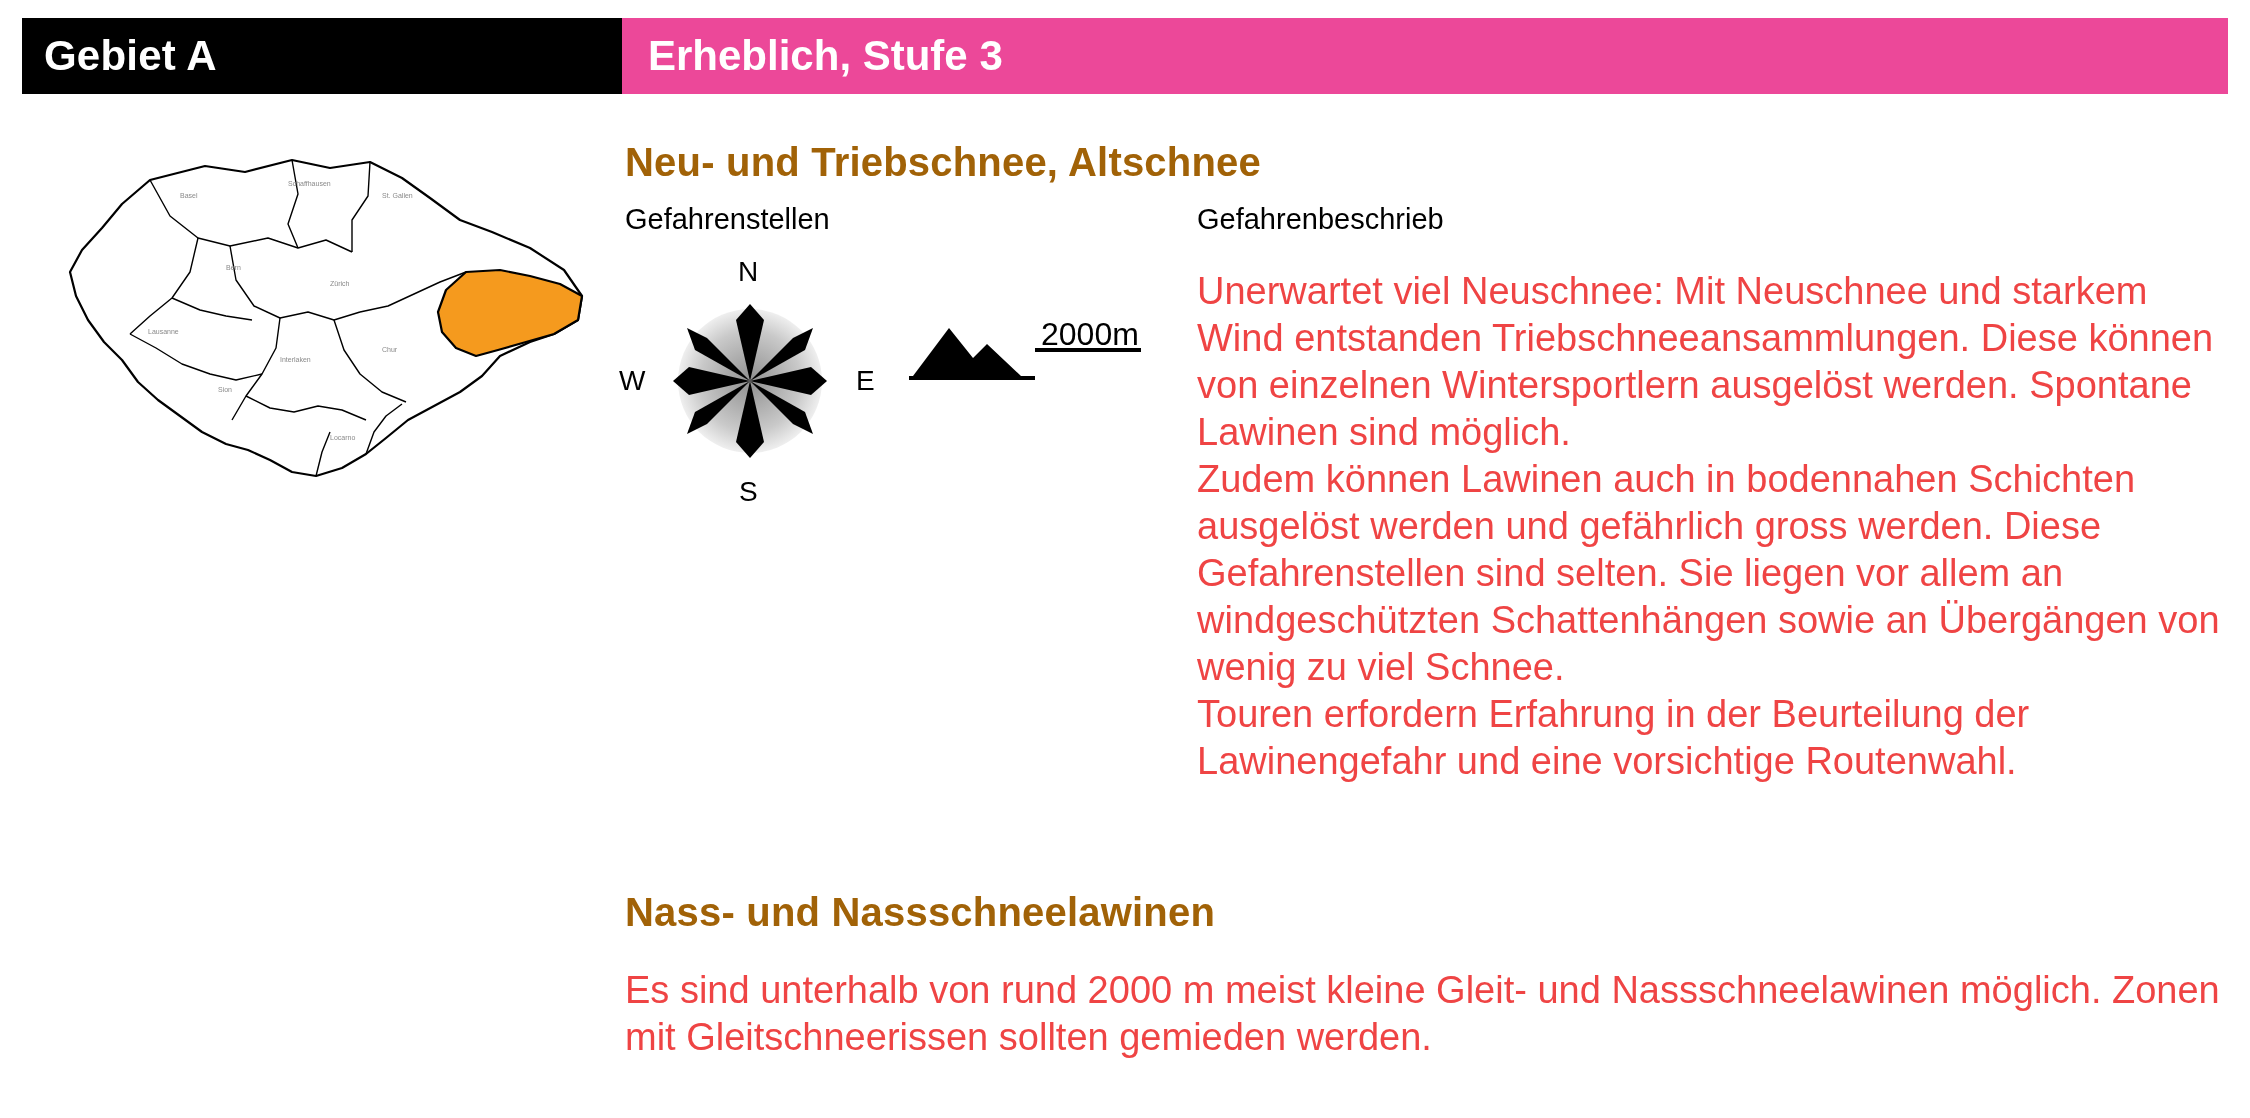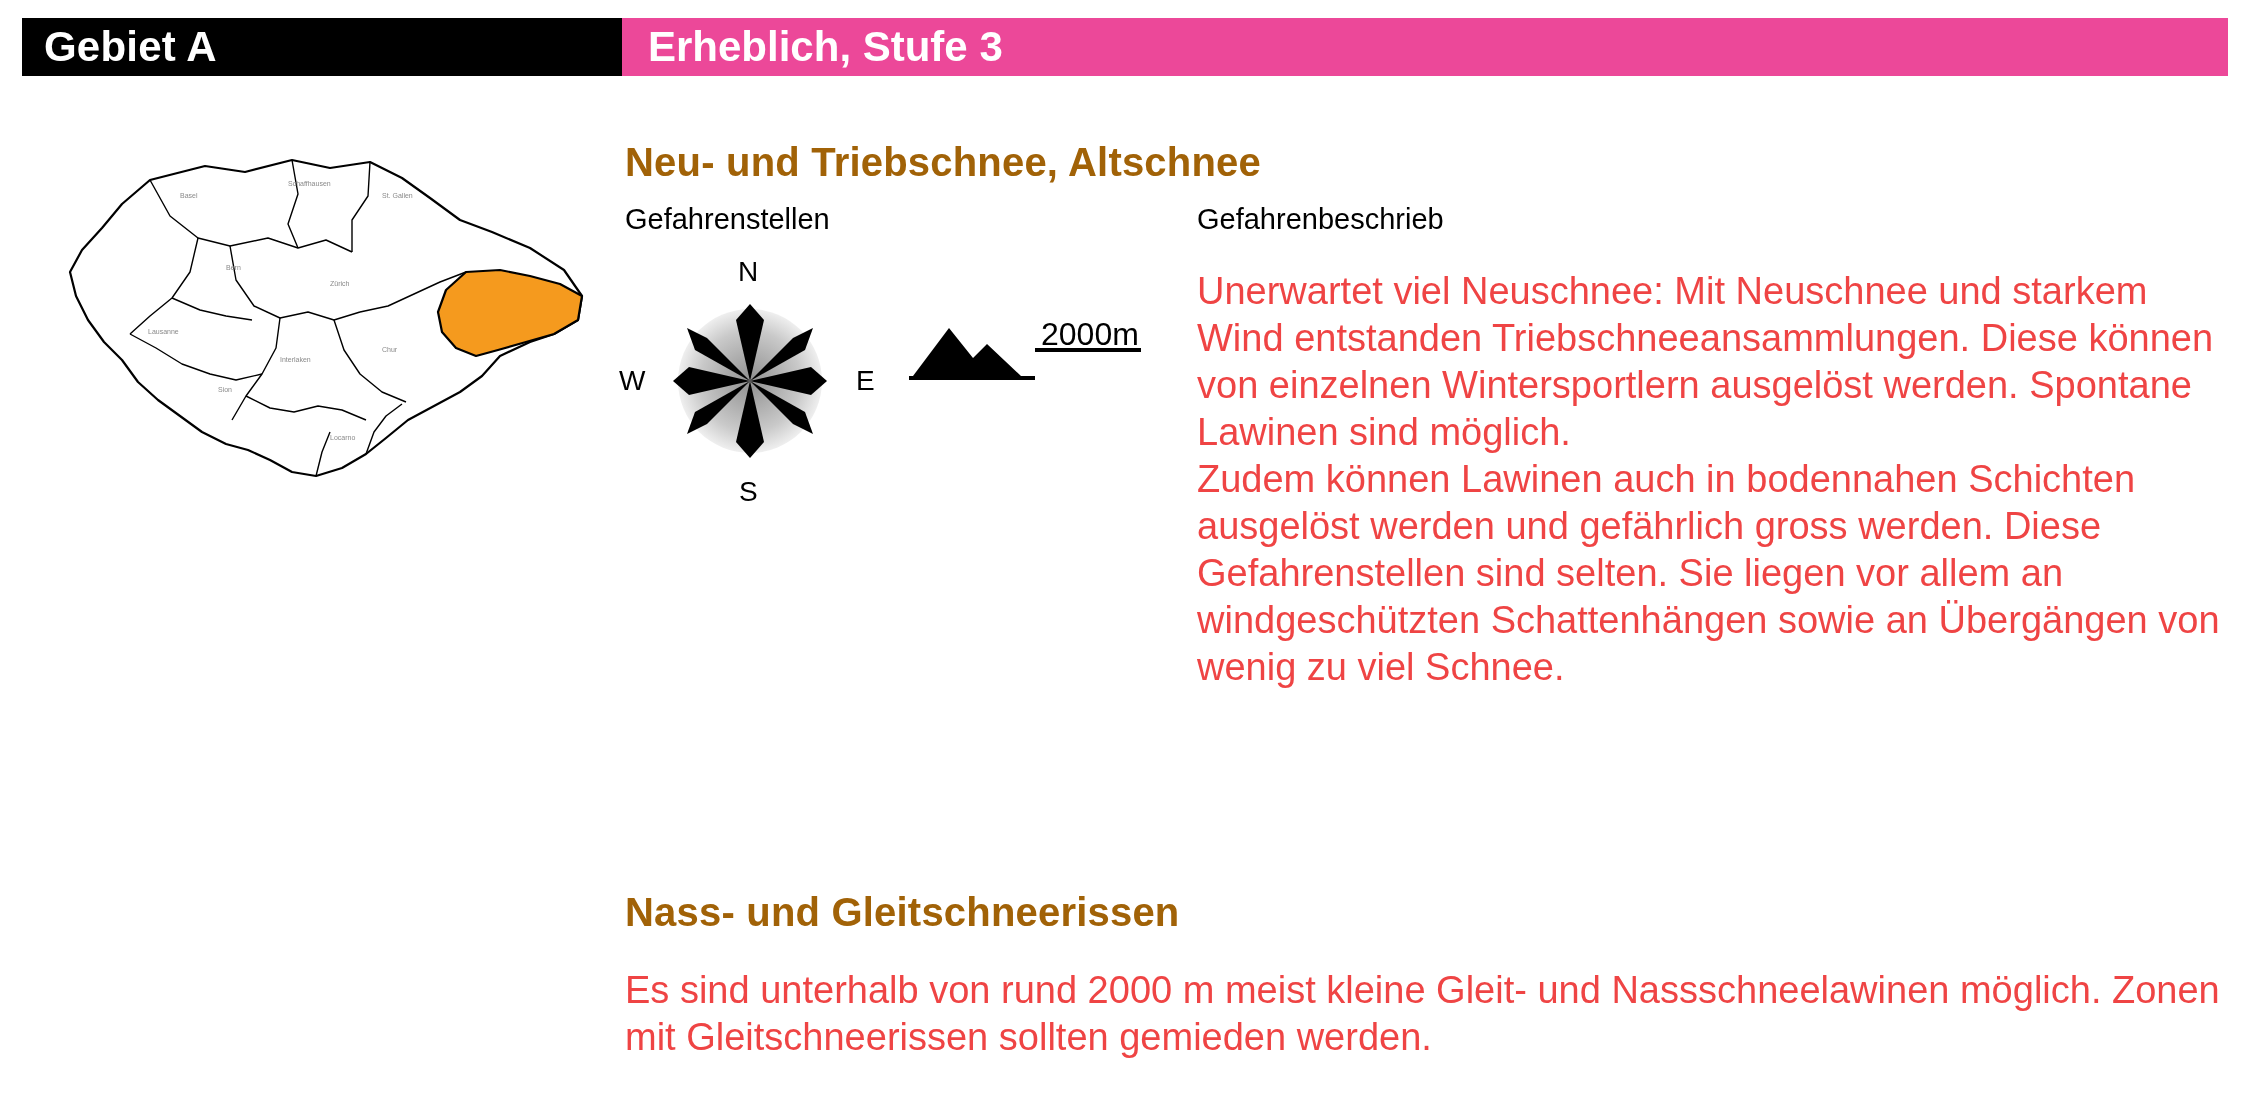--- a/index.html
+++ b/index.html
@@ -17,21 +17,21 @@
     height: 1118px;
     background: #ffffff;
   }
 
   
   .header {
     position: absolute;
     left: 22px;
     top: 18px;
     width: 2206px;
-    height: 58px;
+    height: 76px;
     display: flex;
     align-items: stretch;
   }
   .header-region {
     width: 600px;
     background: #000000;
     color: #ffffff;
     display: flex;
     align-items: center;
     padding-left: 22px;
@@ -262,26 +262,27 @@
           </div>
 
         </div>
       </div>
 
       <div class="col-right">
         <h3 class="sub-title">Gefahrenbeschrieb</h3>
         <div class="body-text">
           <p>Unerwartet viel Neuschnee: Mit Neuschnee und starkem Wind entstanden Triebschneeansammlungen. Diese können von einzelnen Wintersportlern ausgelöst werden. Spontane Lawinen sind möglich.</p>
           <p>Zudem können Lawinen auch in bodennahen Schichten ausgelöst werden und gefährlich gross werden. Diese Gefahrenstellen sind selten. Sie liegen vor allem an windgeschützten Schattenhängen sowie an Übergängen von wenig zu viel Schnee.</p>
+          <p>Touren erfordern Erfahrung in der Beurteilung der Lawinengefahr und eine vorsichtige Routenwahl.</p>
         </div>
       </div>
 
     </div>
   </div>
 
   <div class="bottom">
-    <h2 class="section-title">Nass- und Gleitschneerissen</h2>
+    <h2 class="section-title">Nass- und Nassschneelawinen</h2>
     <div class="body-text">
       <p>Es sind unterhalb von rund 2000 m meist kleine Gleit- und Nassschneelawinen möglich. Zonen mit Gleitschneerissen sollten gemieden werden.</p>
     </div>
   </div>
 
 </div>
 
 </body></html>

